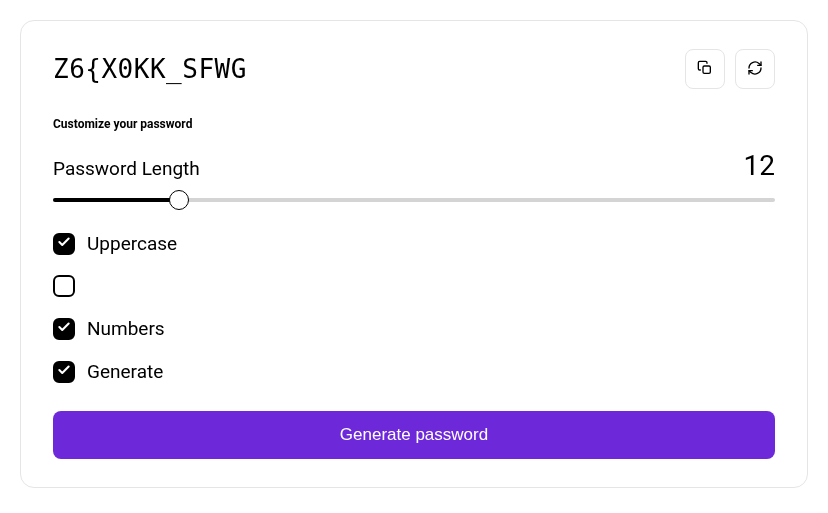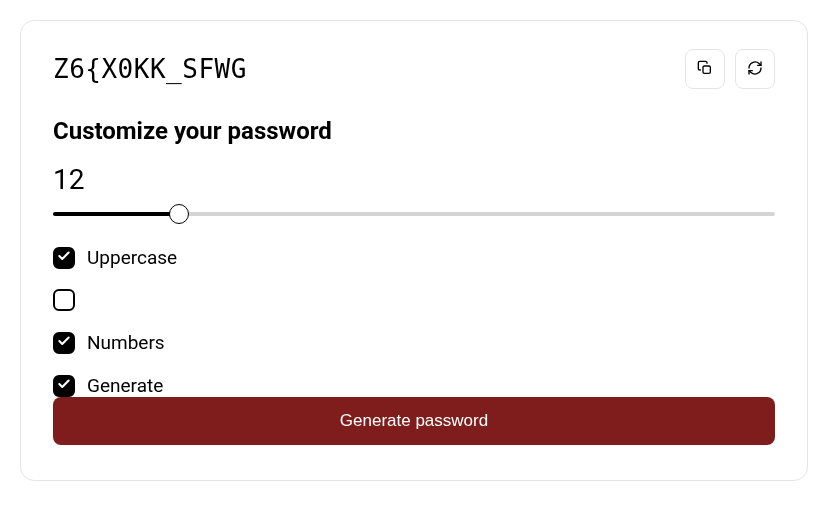--- a/index.html
+++ b/index.html
@@ -6,21 +6,21 @@
   body {
     font-family: -apple-system, BlinkMacSystemFont, "Segoe UI", Roboto, Helvetica, Arial, sans-serif;
     background: #fff;
     padding: 20px;
     color: #000;
   }
   .card {
     width: 788px;
     border: 1px solid #e5e5e5;
     border-radius: 14px;
-    padding: 28px 32px 35px 32px;
+    padding: 28px 32px 28px 32px;
   }
   .header-row {
     display: flex;
     align-items: center;
     justify-content: space-between;
     margin-bottom: 28px;
   }
   .password-display {
     font-family: "SF Mono", ui-monospace, Menlo, Consolas, monospace;
     font-size: 26px;
@@ -36,21 +36,21 @@
     height: 40px;
     border: 1px solid #e5e5e5;
     border-radius: 8px;
     background: #fff;
     display: inline-flex;
     align-items: center;
     justify-content: center;
     cursor: pointer;
   }
   .section-title {
-    font-size: 24px;
+    font-size: 12px;
     font-weight: 700;
     margin-bottom: 18px;
   }
   .length-row {
     display: flex;
     justify-content: space-between;
     align-items: baseline;
     font-size: 19px;
     margin-bottom: 8px;
   }
@@ -88,20 +88,21 @@
     width: 20px;
     height: 20px;
     background: #fff;
     border: 1.5px solid #000;
     border-radius: 50%;
   }
   .checkbox-list {
     display: flex;
     flex-direction: column;
     gap: 20px;
+    margin-bottom: 28px;
   }
   .checkbox-row {
     display: flex;
     align-items: center;
     gap: 12px;
     cursor: pointer;
   }
   .checkbox {
     width: 22px;
     height: 22px;
@@ -113,21 +114,21 @@
     flex-shrink: 0;
   }
   .checkbox.checked {
     background: #000;
   }
   .checkbox-label {
     font-size: 19px;
   }
   .generate-btn {
     width: 100%;
-    background: #7f1d1d;
+    background: #6d28d9;
     color: #fff;
     border: none;
     border-radius: 8px;
     padding: 14px 0;
     font-size: 17px;
     font-weight: 500;
     cursor: pointer;
   }
 </style>
 </head>
@@ -155,20 +156,21 @@
             <path d="M3 21v-5h5"></path>
           </svg>
         </span>
       </button>
     </div>
   </div>
 
   <div class="section-title">Customize your password</div>
 
   <div class="length-row">
+    <span>Password Length</span>
     <span class="length-value">12</span>
   </div>
 
   <div class="slider-wrap">
     <div class="slider-track"></div>
     <div class="slider-fill"></div>
     <div class="slider-thumb"></div>
   </div>
 
   <div class="checkbox-list">

